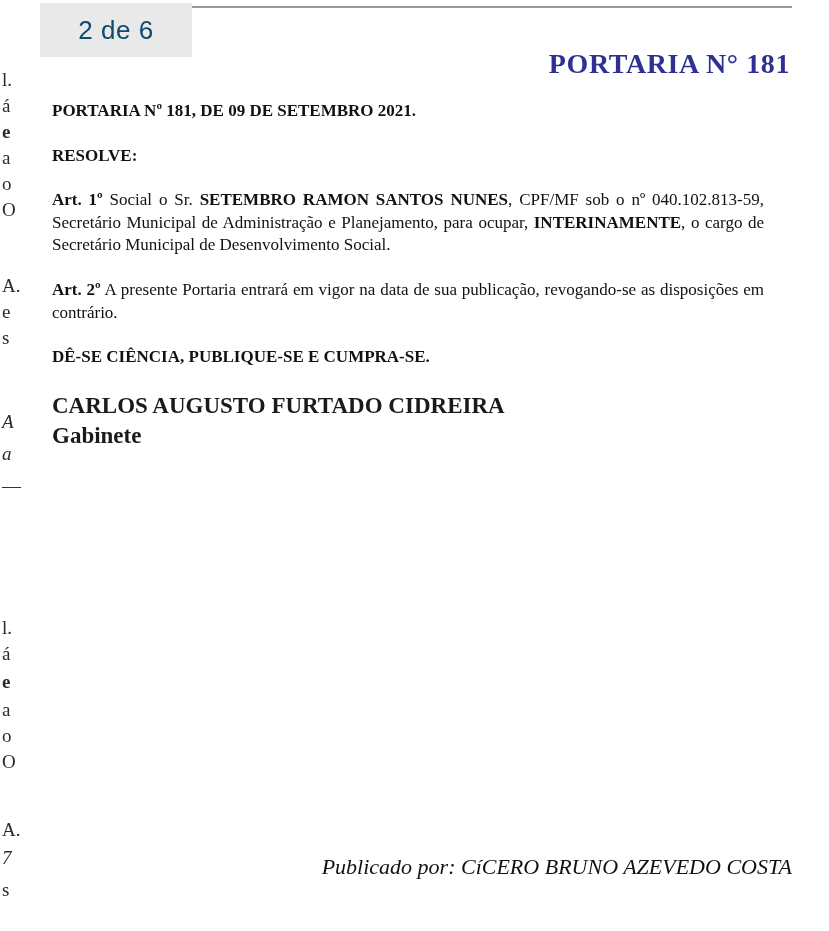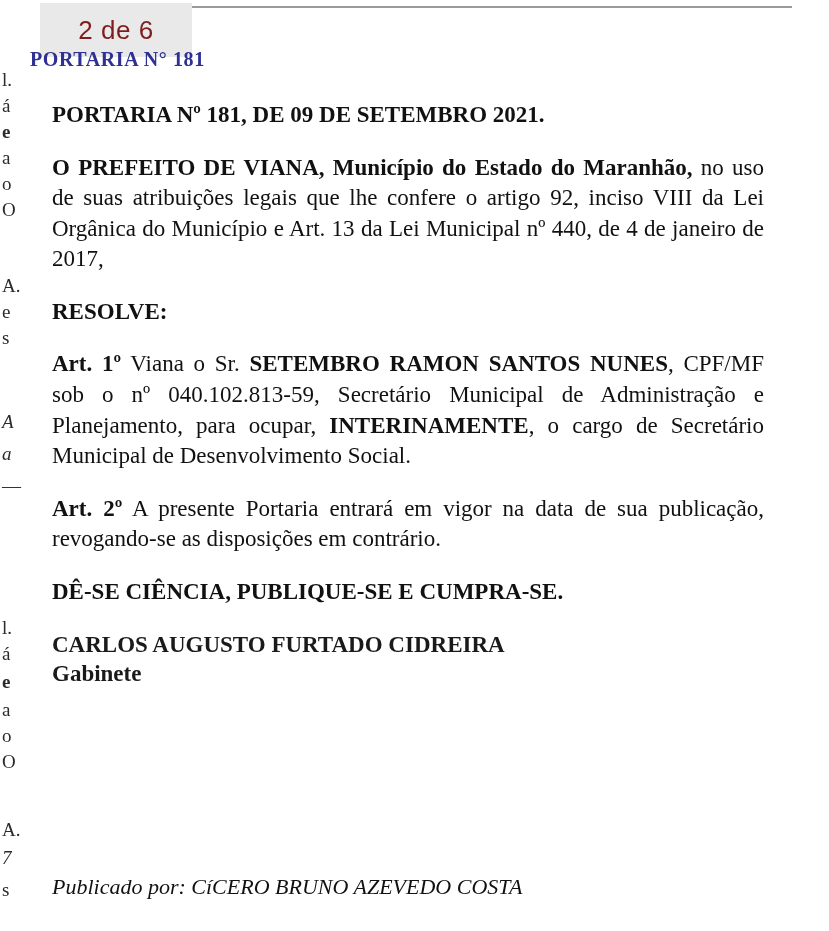--- a/index.html
+++ b/index.html
@@ -58,51 +58,51 @@
   }
 
   
   .page-chip {
     position: absolute;
     left: 10px;
     top: 3px;
     width: 152px;
     height: 54px;
     background: #e9e9e9;
-    color: #7f1d1d;
+    color: #0c4a6e;
     font-family: "Liberation Sans", sans-serif;
     font-size: 26px;
     display: flex;
     align-items: center;
     justify-content: center;
     letter-spacing: 0.5px;
   }
 
   .doc-title {
     position: absolute;
     left: 0;
     top: 48px;
     width: 760px;
-    text-align: left;
+    text-align: right;
     font-weight: bold;
-    font-size: 20px;
+    font-size: 28px;
     color: #2e3192;
     letter-spacing: 0.6px;
   }
 
   .body-col {
     position: absolute;
     left: 22px;
     top: 100px;
     width: 712px;
   }
 
   p.para {
     margin: 0 0 22px 0;
-    font-size: 23px;
+    font-size: 17px;
     line-height: 1.33;
     text-align: justify;
     text-justify: inter-word;
     color: #111111;
   }
   p.para:last-child { margin-bottom: 0; }
 
   .b { font-weight: bold; }
   .i { font-style: italic; }
 
@@ -113,26 +113,25 @@
     font-weight: bold;
     font-size: 23px;
     line-height: 1.3;
   }
 
   .footer {
     position: absolute;
     left: 22px;
     top: 852px;
     width: 740px;
-    text-align: left;
+    text-align: right;
     font-style: italic;
     font-size: 22px;
     line-height: 1.35;
     color: #111111;
-    margin-top: 20px;
   }
   .footer div { white-space: nowrap; }
 </style>
 </head>
 <body>
 
 <div class="left-strip">
     <span class="frag" style="top: 70px;">l.</span>
     <span class="frag" style="top: 96px;">á</span>
     <span class="frag b" style="top: 122px;">e</span>
@@ -163,30 +162,27 @@
   <div class="page-chip">2 de 6</div>
 
   <div class="doc-title">PORTARIA N° 181</div>
 
   <div class="body-col">
 
     <p class="para">
       <span class="b">PORTARIA Nº 181, DE 09 DE SETEMBRO 2021.</span>
     </p>
 
-    <p class="para">
-      <span class="b">O PREFEITO DE VIANA, Município do Estado do Maranhão,</span><span> no uso de suas atribuições legais que lhe confere o artigo 92, inciso VIII da Lei Orgânica do Município e Art. 13 da Lei Municipal nº 440, de 4 de janeiro de 2017,</span>
-    </p>
 
     <p class="para">
       <span class="b">RESOLVE:</span>
     </p>
 
     <p class="para">
-      <span class="b">Art. 1º</span><span> Viana o Sr. </span><span class="b">SETEMBRO RAMON SANTOS NUNES</span><span>, CPF/MF sob o nº 040.102.813-59, Secretário Municipal de Administração e Planejamento, para ocupar, </span><span class="b">INTERINAMENTE</span><span>, o cargo de Secretário Municipal de Desenvolvimento Social.</span>
+      <span class="b">Art. 1º</span><span> Social o Sr. </span><span class="b">SETEMBRO RAMON SANTOS NUNES</span><span>, CPF/MF sob o nº 040.102.813-59, Secretário Municipal de Administração e Planejamento, para ocupar, </span><span class="b">INTERINAMENTE</span><span>, o cargo de Secretário Municipal de Desenvolvimento Social.</span>
     </p>
 
     <p class="para">
       <span class="b">Art. 2º</span><span> A presente Portaria entrará em vigor na data de sua publicação, revogando-se as disposições em contrário.</span>
     </p>
 
     <p class="para">
       <span class="b">DÊ-SE CIÊNCIA, PUBLIQUE-SE E CUMPRA-SE.</span>
     </p>
 

